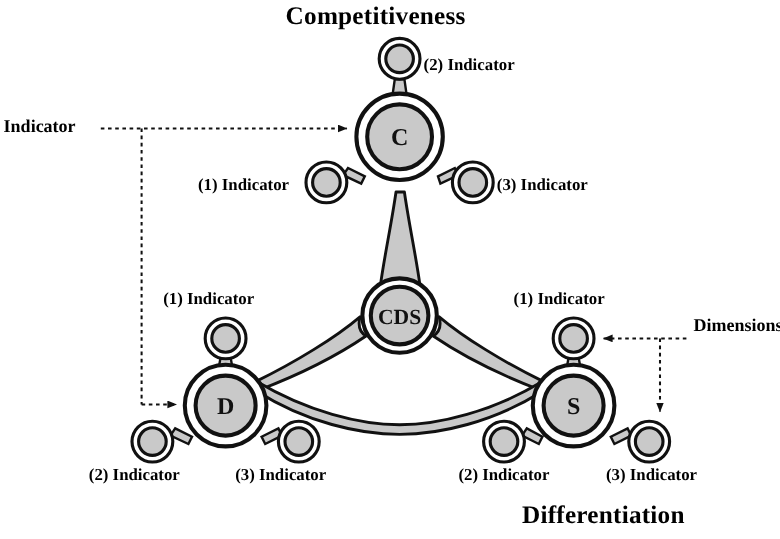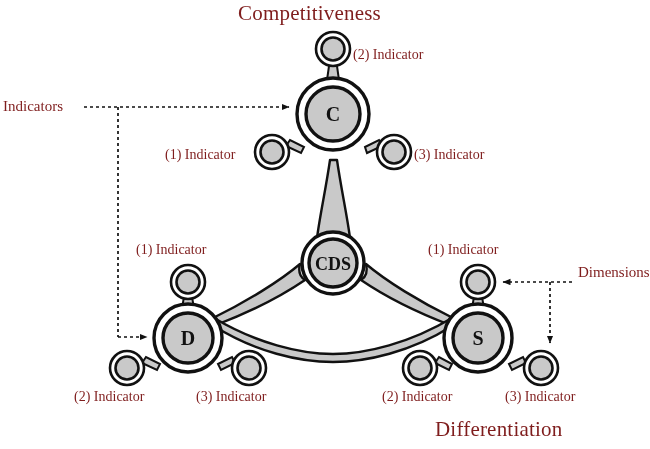--- a/index.html
+++ b/index.html
@@ -21,22 +21,22 @@
   svg.layer {
     position: absolute;
     left: 0;
     top: 0;
     width: 650px;
     height: 449px;
   }
   .txt {
     position: absolute;
     font-family: "Liberation Serif", "DejaVu Serif", serif;
-    font-weight: normal;
-    color: #7f1d1d;
+    font-weight: bold;
+    color: #000000;
     white-space: nowrap;
     line-height: 1;
     user-select: none;
     text-align: center;
   }
   .title-text {
     font-size: 21px;
     letter-spacing: 0.2px;
   }
   .ind-text {
@@ -197,21 +197,21 @@
       <path d="M 118 337 L 147 337" fill="none" stroke="#111111" stroke-width="1.7" stroke-dasharray="3,3" marker-end="url(#arrowFilled)"></path>
 
       <path d="M 572 282 L 503 282" fill="none" stroke="#111111" stroke-width="1.7" stroke-dasharray="3,3" marker-end="url(#arrowFilled)"></path>
       <path d="M 550 282 L 550 343" fill="none" stroke="#111111" stroke-width="1.7" stroke-dasharray="3,3" marker-end="url(#arrowFilled)"></path>
     </g>
   </svg>
 
   <div class="txt title-text" style="left:238px; top:3px;">Competitiveness</div>
   <div class="txt title-text" style="left:435px; top:419px;">Differentiation</div>
 
-  <div class="txt ann-text" style="left:3px; top:99px;">Indicators</div>
+  <div class="txt ann-text" style="left:3px; top:99px;">Indicator</div>
   <div class="txt ann-text" style="left:578px; top:265px;">Dimensions</div>
 
   <div class="txt ind-text" style="left:353px; top:48px;">(2) Indicator</div>
   <div class="txt ind-text" style="left:165px; top:148px;">(1) Indicator</div>
   <div class="txt ind-text" style="left:414px; top:148px;">(3) Indicator</div>
 
   <div class="txt ind-text" style="left:136px; top:243px;">(1) Indicator</div>
   <div class="txt ind-text" style="left:74px; top:390px;">(2) Indicator</div>
   <div class="txt ind-text" style="left:196px; top:390px;">(3) Indicator</div>
 

